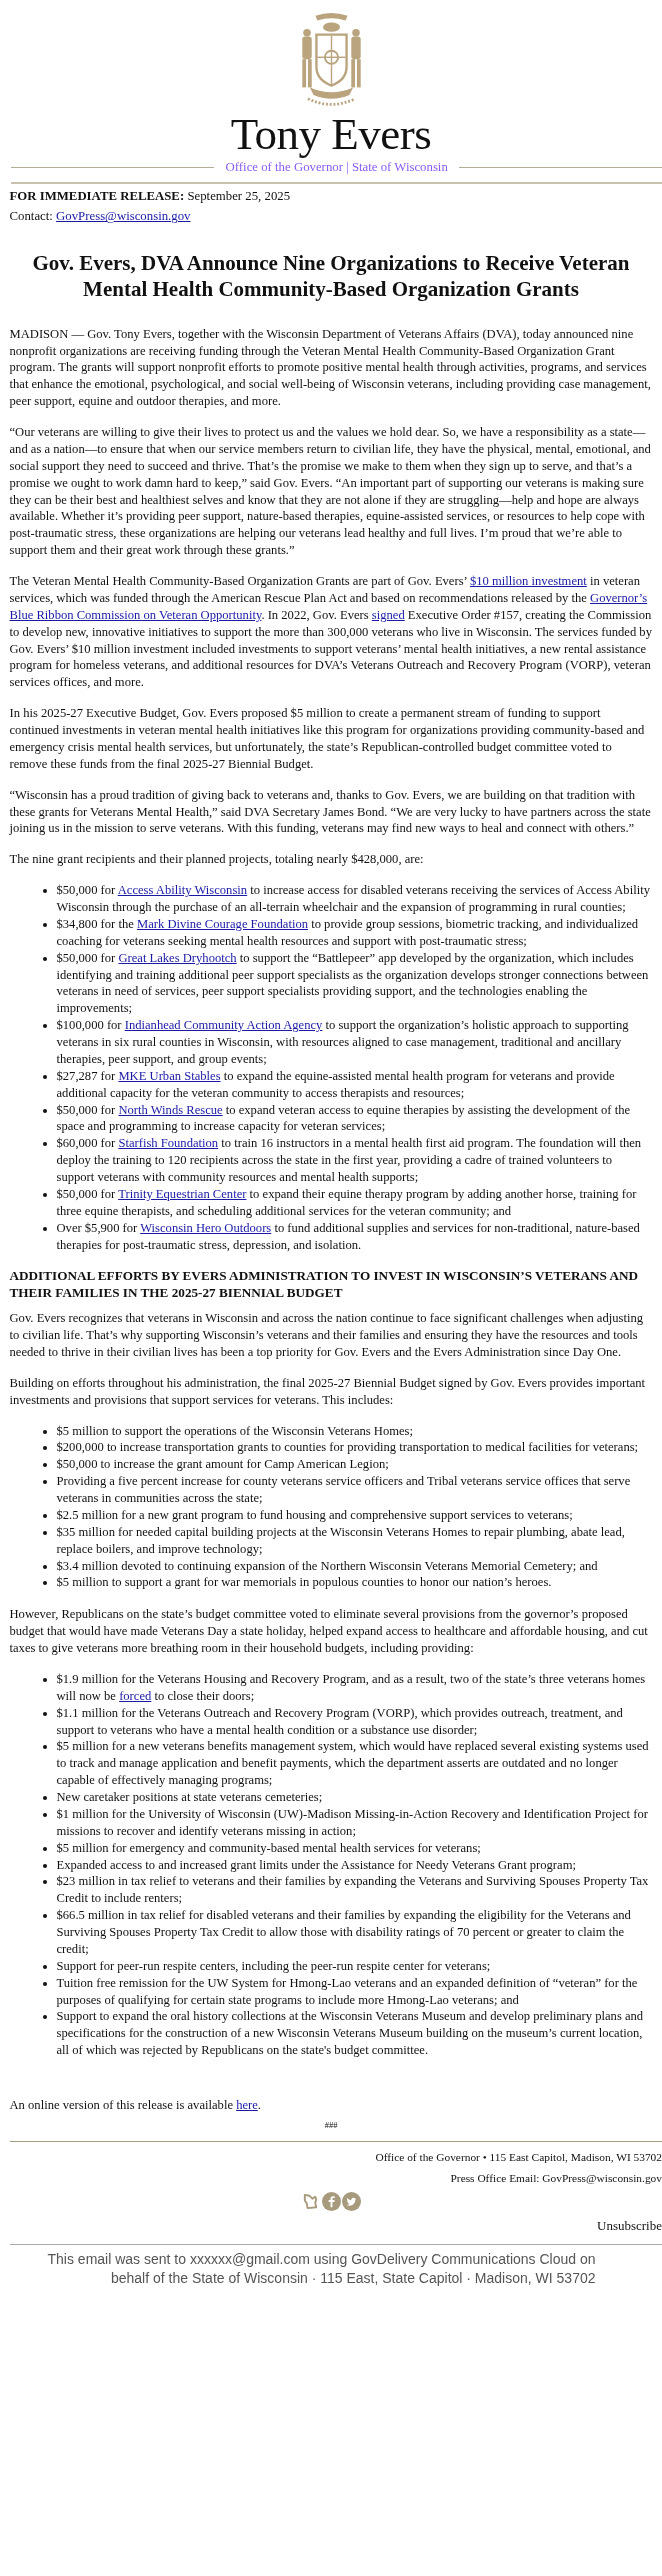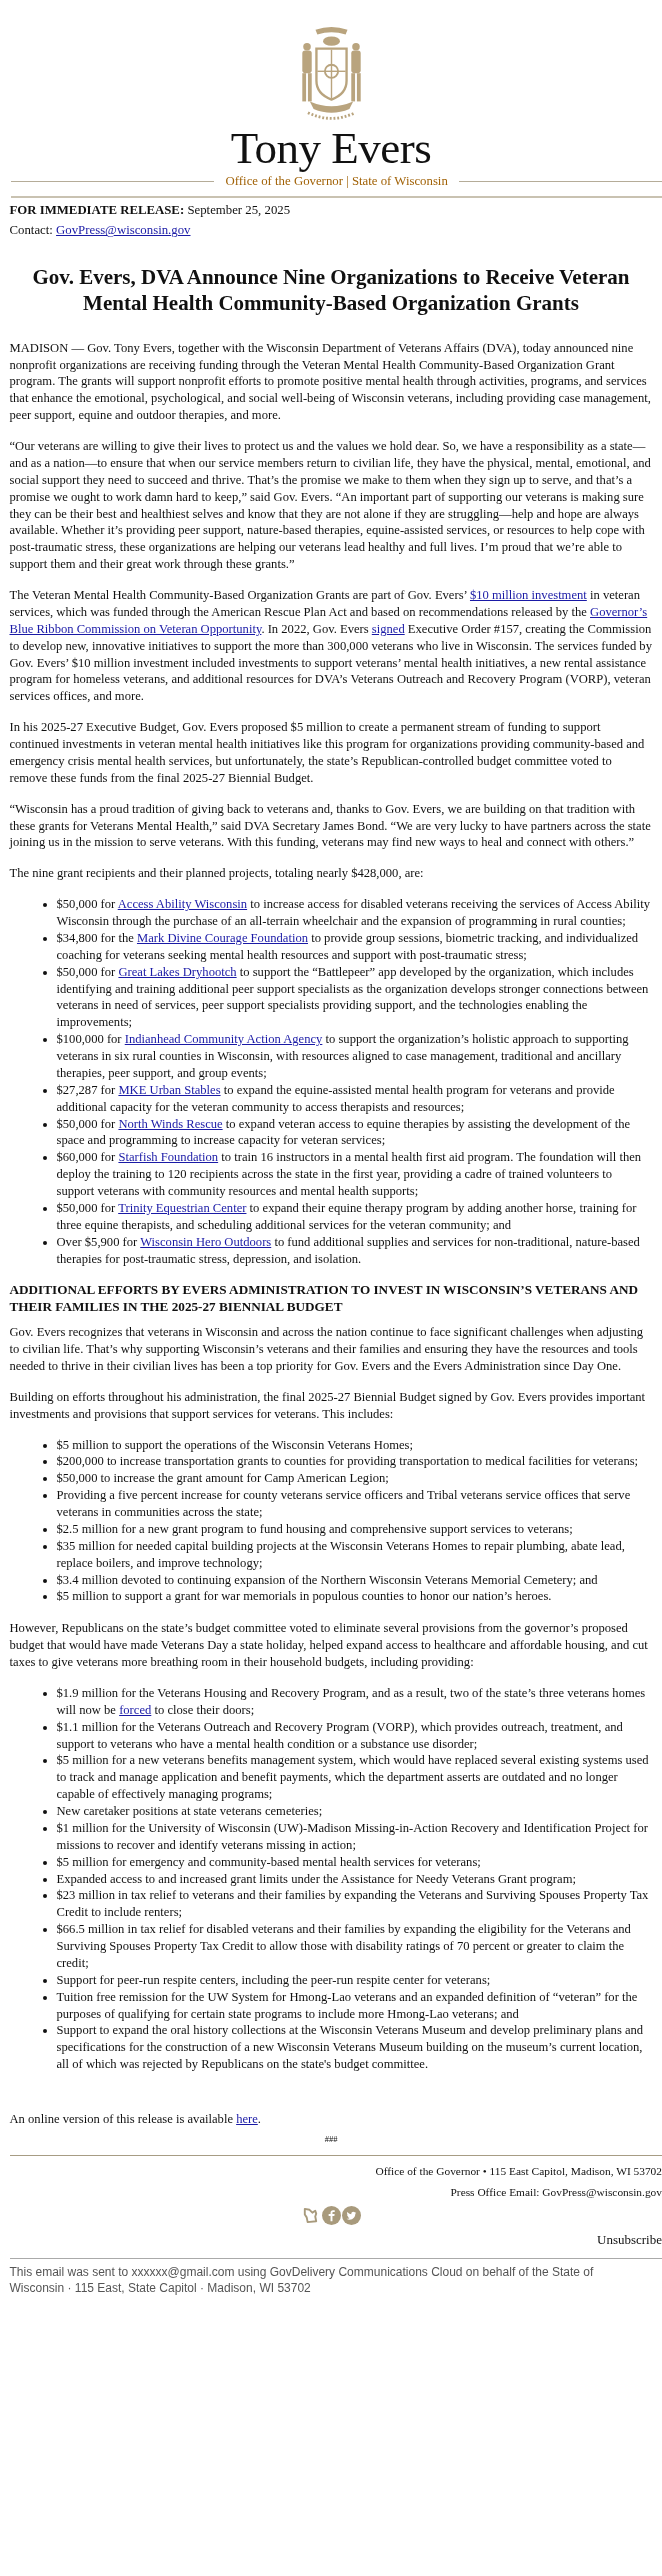--- a/index.html
+++ b/index.html
@@ -8,37 +8,37 @@
     width: 662px;
     font-family: "Liberation Serif", "DejaVu Serif", serif;
     color: #111111;
     font-size: 12.6px;
     line-height: 1.34;
   }
   a { color: #1a1aa6; text-decoration: underline; }
   .wrap { padding: 0 9.5px 0 9.5px; }
 
   
-  .masthead { text-align: center; padding-top: 24px; }
+  .masthead { text-align: center; padding-top: 10px; }
   .seal { display: block; margin: 0 auto; width: 81px; height: 104px; }
   .gov-name {
     font-family: "Liberation Serif", "DejaVu Serif", serif;
     font-size: 45px;
     line-height: 1;
     letter-spacing: -0.5px;
     color: #111;
     margin-top: -1.9px;
   }
   .sub-row {
     display: flex; align-items: center; justify-content: center;
     margin-top: 1.9px;
   }
   .sub-row .rule { flex: 1; height: 0.9px; background: #b5ac98; }
   .sub-row .sub {
-    font-size: 12.8px; padding: 0 11.4px; white-space: nowrap; color: #a16207;
+    font-size: 12.8px; padding: 0 11.4px; white-space: nowrap; color: #8b5cf6;
   }
   .header-rule { height: 1.9px; background: #c9c2b1; margin: 5.7px 0 3.8px 11.4px; }
 
   .meta { padding: 0 9.5px; font-size: 12.8px; }
   .meta p { margin: 0 0 3.8px 0; }
   .meta .label { font-weight: bold; }
 
   h1 {
     text-align: center;
     font-size: 21px;
@@ -58,22 +58,23 @@
   .hashes { text-align: center; font-size: 8.5px; margin: 5.7px 0 9.5px 0; }
   .footer-rule { height: 1.9px; background: #a79c84; margin: 0 0 0 9.5px; }
   .footer { text-align: right; font-size: 11.4px; padding-top: 7.6px; }
   .footer p { margin: 0 0 5.7px 0; }
   .social { display: flex; justify-content: center; gap: 1.9px; margin: 1.9px 0 5.7px 0; }
   .social .ic { width: 19px; height: 19px; display: inline-block; }
   .unsub { color: #111; text-decoration: none; font-size: 13px; }
   .bottom-rule { height: 0.9px; background: #aaa; margin: 9.5px 0 5.7px 9.5px; }
   .fine {
     font-family: "Liberation Sans", "DejaVu Sans", sans-serif;
-    font-size: 12px; color: #555; padding: 0 9.5px 19px 9.5px; line-height: 1.35;
+    font-size: 14px; color: #555; padding: 0 9.5px 19px 9.5px; line-height: 1.35;
     width: 605px;
+    text-align: right;
   }
 </style>
 </head>
 <body>
 
 <div class="masthead">
   <svg class="seal" viewBox="0 0 86 110">
     <g fill="#b9a47e">
 
       <path d="M26 6 Q43 0 60 6 L58 11 Q43 6 28 11 Z"></path>

